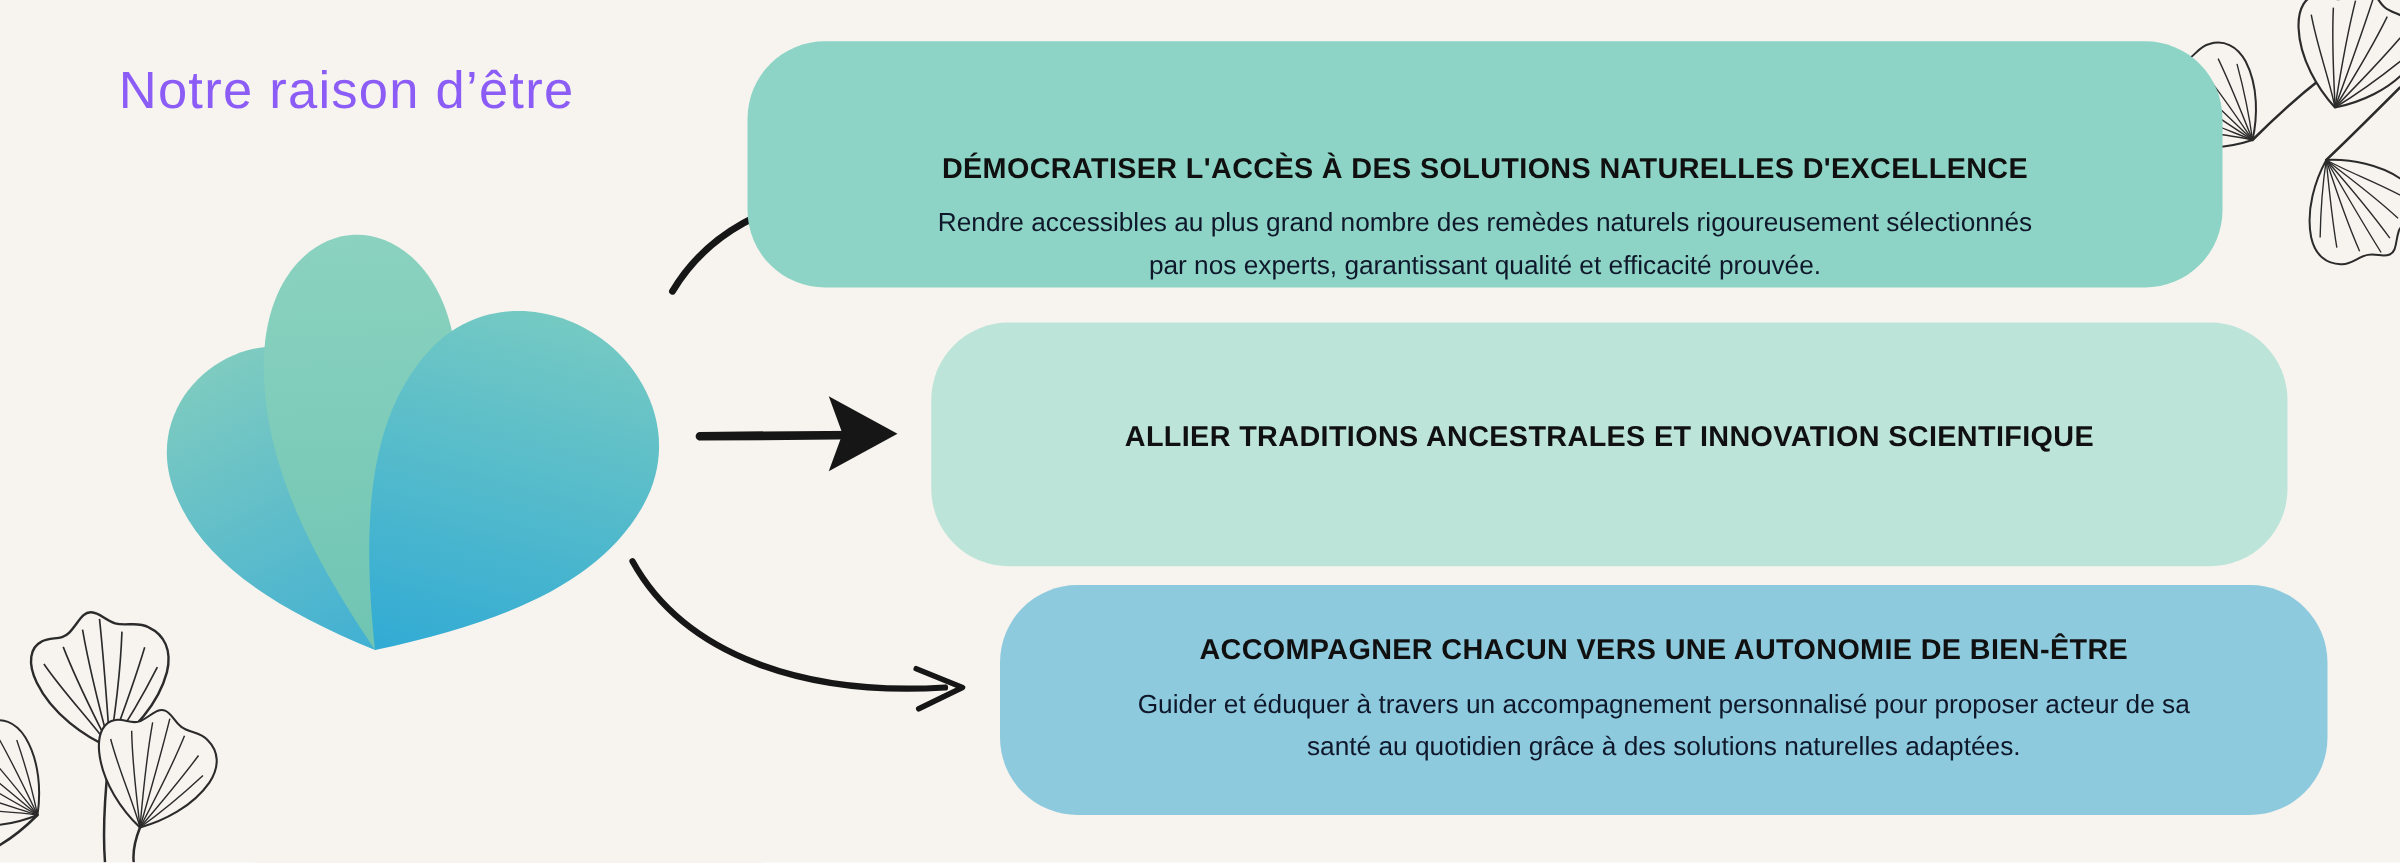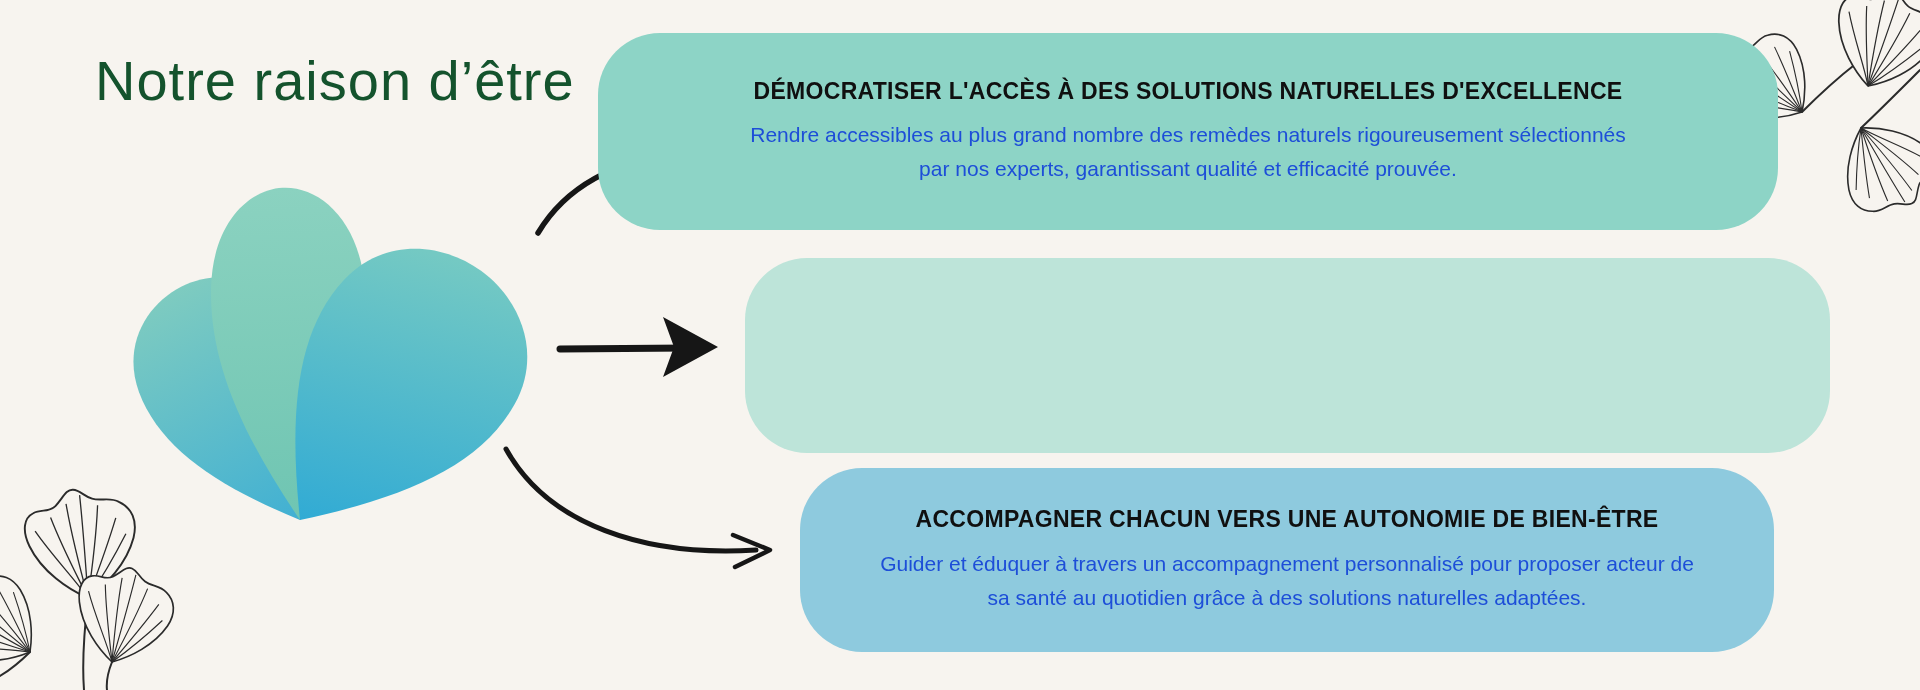--- a/index.html
+++ b/index.html
@@ -6,22 +6,22 @@
   html,body { width:1920px; height:690px; }
   body { font-family:"Liberation Sans", sans-serif; overflow:hidden; }
 
   .canvas {
     position:relative; width:1920px; height:690px; overflow:hidden;
     background:#f7f4ef;
   }
 
   .page-title {
     position:absolute; left:95px; top:48px;
-    font-size:56px; font-weight:300; letter-spacing:1px;
-    color:#14532d; white-space:nowrap;
+    font-size:42px; font-weight:300; letter-spacing:1px;
+    color:#8b5cf6; white-space:nowrap;
   }
 
   .logo { position:absolute; left:100px; top:148px; width:470px; height:400px; }
 
   .decor-svg { position:absolute; left:0; top:0; width:1920px; height:690px; pointer-events:none; }
 
   .a-shaft { fill:none; stroke:currentColor; stroke-linecap:round; }
   .a-head  { fill:none; stroke:currentColor; stroke-linecap:round; stroke-linejoin:round; }
   .a-fill  { fill:currentColor; stroke:none; }
 
@@ -33,25 +33,25 @@
   .card {
     position:absolute; border-radius:62px;
     display:flex; flex-direction:column; justify-content:center; align-items:center;
     text-align:center; padding:0 70px;
   }
   .card-title {
     font-weight:bold; font-size:23px; letter-spacing:0.3px; color:#101010;
     margin-bottom:13px; line-height:1.25;
   }
   .card-body {
-    font-size:21px; line-height:1.62; color:#1d4ed8;
+    font-size:21px; line-height:1.62; color:#0f172a;
   }
-  .card1 { left:598px;  top:33px;  width:1180px; height:197px; }
+  .card1 { left:598px;  top:33px;  width:1180px; height:197px;justify-content:flex-end; }
   .card2 { left:745px;  top:258px; width:1085px; height:195px; }
-  .card3 { left:800px;  top:468px; width:974px; height:184px; }
+  .card3 { left:800px;  top:468px; width:1062px; height:184px; }
   .card1 .card-body { max-width:880px; }
   .card2 .card-body { max-width:945px; }
   .card3 .card-body { max-width:870px; }
 </style>
 </head>
 <body>
 
 <div class="canvas" style="background-color: rgb(247, 244, 239);">
 
   <div class="page-title">Notre raison d’être</div>
@@ -130,20 +130,21 @@
       <use href="#gleaf" transform="translate(112,662) rotate(14) scale(1.05)"></use>
     </g>
   </svg>
 
   <div class="card card1" style="background-color: rgb(141, 212, 198);">
     <div class="card-title">DÉMOCRATISER L'ACCÈS À DES SOLUTIONS NATURELLES D'EXCELLENCE</div>
     <div class="card-body">Rendre accessibles au plus grand nombre des remèdes naturels rigoureusement sélectionnés par nos experts, garantissant qualité et efficacité prouvée.</div>
   </div>
 
   <div class="card card2" style="background-color: rgb(189, 228, 217);">
+    <div class="card-title">ALLIER TRADITIONS ANCESTRALES ET INNOVATION SCIENTIFIQUE</div>
   </div>
 
   <div class="card card3" style="background-color: rgb(142, 202, 222);">
     <div class="card-title">ACCOMPAGNER CHACUN VERS UNE AUTONOMIE DE BIEN-ÊTRE</div>
     <div class="card-body">Guider et éduquer à travers un accompagnement personnalisé pour proposer acteur de sa santé au quotidien grâce à des solutions naturelles adaptées.</div>
   </div>
 
 </div>
 
 </body></html>

